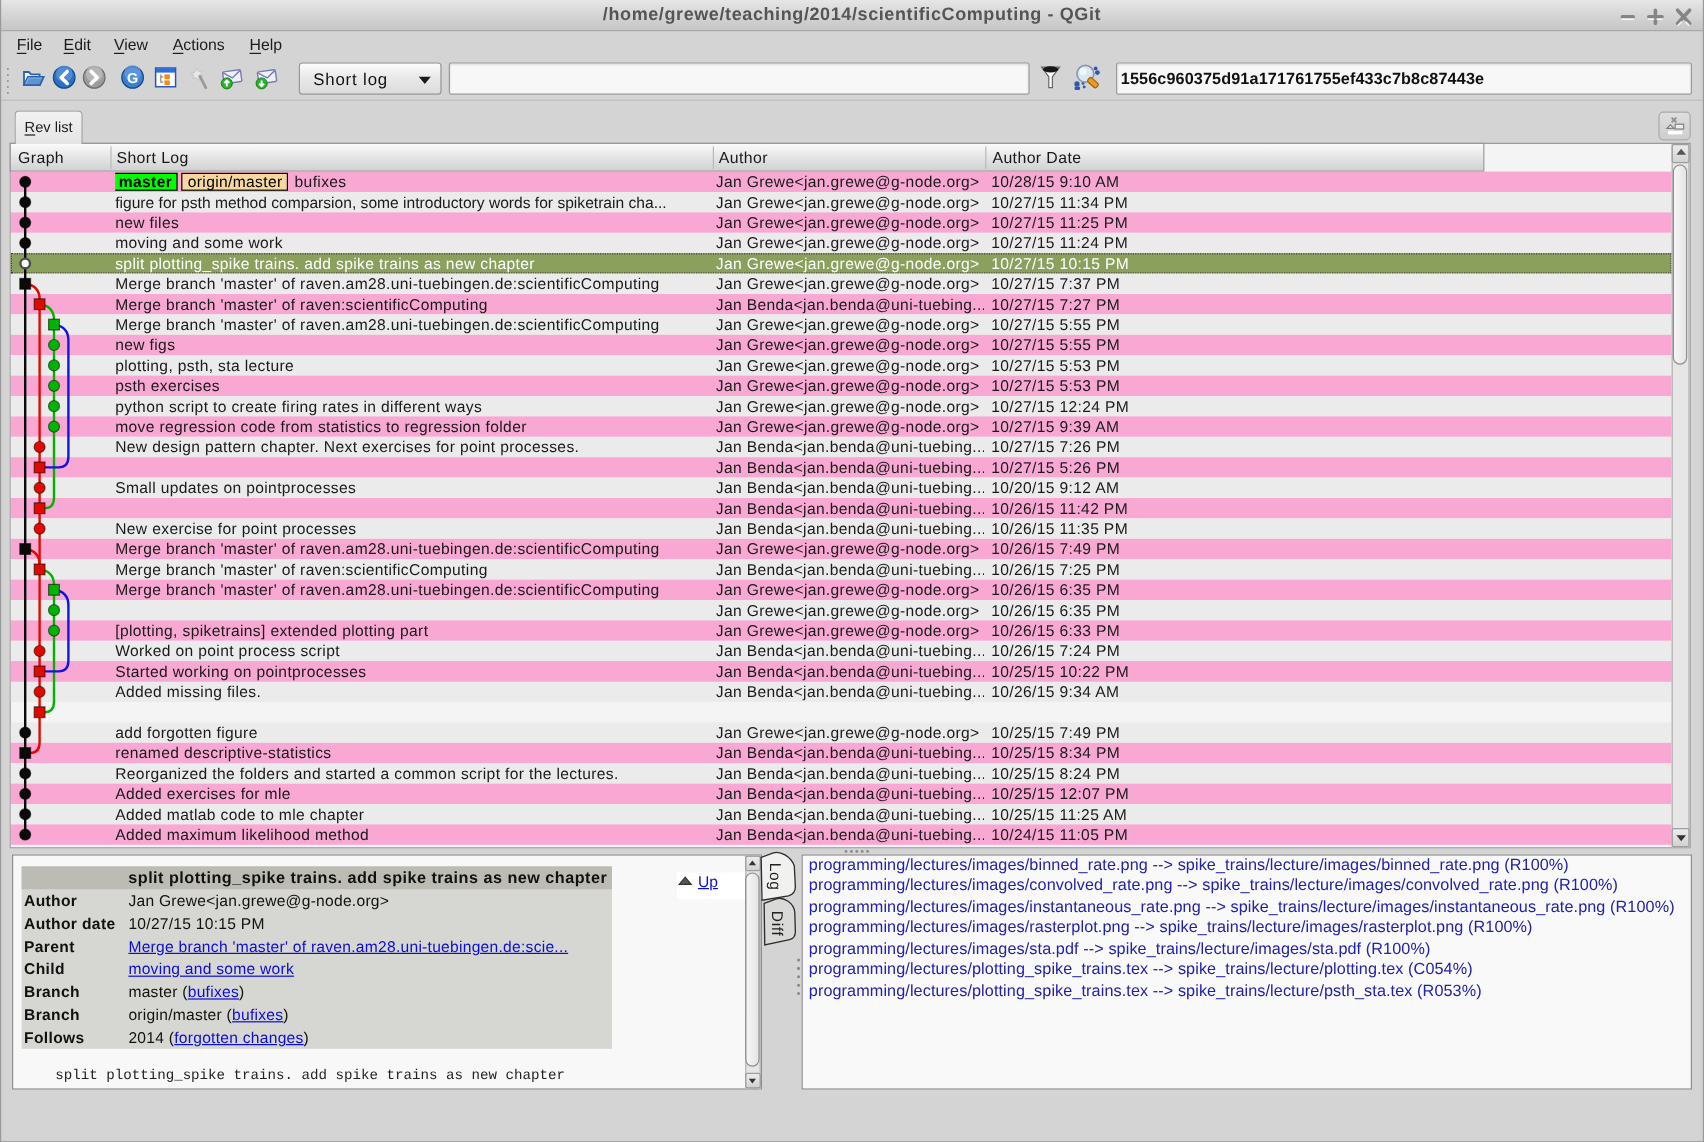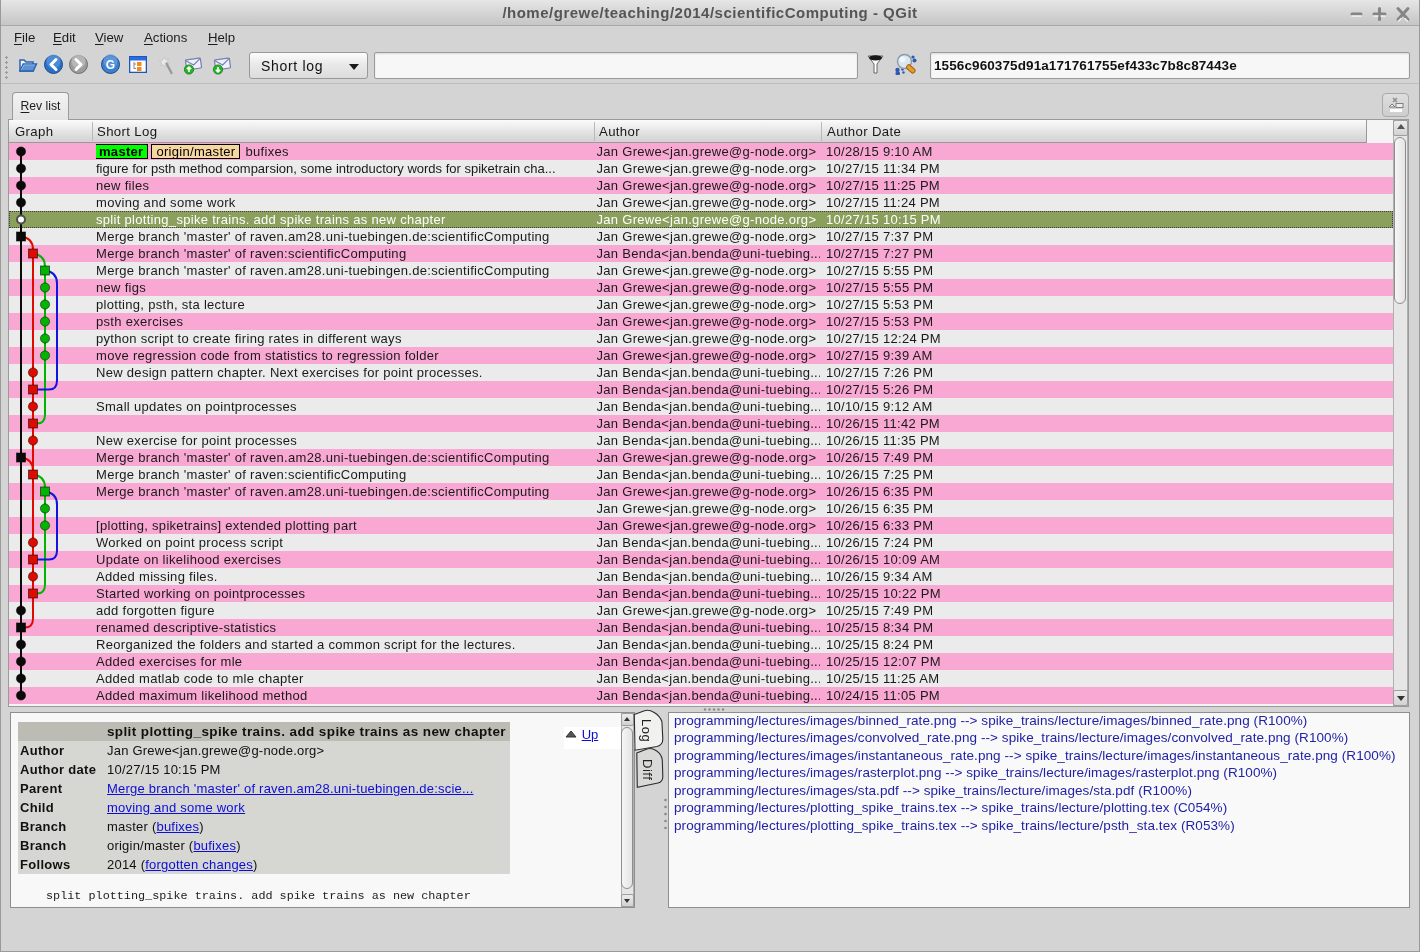--- a/index.html
+++ b/index.html
@@ -27,21 +27,21 @@
 #combo .arr { position:absolute; right:8px; top:11px; width:0; height:0; border-left:5.5px solid transparent; border-right:5.5px solid transparent; border-top:6px solid #1a1a1a; }
 #sha { left:930px; width:480px; font-size:13.5px; color:#111; line-height:25px; padding-left:3px; letter-spacing:0.1px;font-weight:bold; }
 
 #tab { position:absolute; left:12px; top:92px; width:57px; height:28px; background:linear-gradient(#f2f2f2,#e4e4e4);
   border:1px solid #9a9a9a; border-bottom:none; border-radius:4px 4px 0 0; font-size:12.2px; color:#1c1c1c;
   text-align:center; line-height:26px; z-index:5; }
 #tabline { position:absolute; left:8px; top:119px; width:1401px; height:1px; background:#a8a8a8; }
 #tbtn { position:absolute; left:1382px; top:93px; width:27px; height:24px; border:1px solid #aaa; border-radius:4px; background:linear-gradient(#dedede,#cecece); }
 
 #tablewrap { position:absolute; left:8px; top:119px; width:1401px; height:588px; background:#f4f4f4; border:1px solid #9a9a9a; }
-#thead { position:absolute; left:8px; top:119px; width:1359px; height:24px;
+#thead { position:absolute; left:8px; top:119px; width:1229px; height:24px;
   background:linear-gradient(#fbfbfb,#e3e3e3 55%,#d2d2d2); border:1px solid #9a9a9a; border-bottom:1px solid #9a9a9a;
   font-size:13.2px; color:#181818; z-index:4; letter-spacing:0.35px; }
 #thead span { position:absolute; top:4px; }
 #thead i { position:absolute; top:2px; width:1px; height:19px; background:#b9b9b9; font-style:normal; }
 .row { position:absolute; left:9px; width:1384px; height:17px; font-size:13px; letter-spacing:0.3px; color:#1a1a1a; white-space:nowrap; }
 .rw { background:#f9a8d4; }
 .rg { background:#ebebeb; }
 .rs { background:#8ca05e; color:#fff; outline:1px dotted #3c3c3c; outline-offset:-1px; }
 .row div { position:absolute; top:0; height:17px; line-height:17.5px; overflow:hidden; }
 .c1 { left:87px; width:497px; text-overflow:ellipsis; }
@@ -247,21 +247,21 @@
     <div class="c2">Jan Benda&lt;jan.benda@uni-tuebing...</div>
     <div class="c3">10/27/15 7:26 PM</div>
   </div>
 <div class="row rw" style="top:381px">
     <div class="c2">Jan Benda&lt;jan.benda@uni-tuebing...</div>
     <div class="c3">10/27/15 5:26 PM</div>
   </div>
 <div class="row rg" style="top:398px">
     <div class="c1">Small updates on pointprocesses</div>
     <div class="c2">Jan Benda&lt;jan.benda@uni-tuebing...</div>
-    <div class="c3">10/10/15 9:12 AM</div>
+    <div class="c3">10/20/15 9:12 AM</div>
   </div>
 <div class="row rw" style="top:415px">
     <div class="c2">Jan Benda&lt;jan.benda@uni-tuebing...</div>
     <div class="c3">10/26/15 11:42 PM</div>
   </div>
 <div class="row rg" style="top:432px">
     <div class="c1">New exercise for point processes</div>
     <div class="c2">Jan Benda&lt;jan.benda@uni-tuebing...</div>
     <div class="c3">10/26/15 11:35 PM</div>
   </div>
@@ -297,21 +297,21 @@
 <div class="row rw" style="top:551px">
     <div class="c1">Update on likelihood exercises</div>
     <div class="c2">Jan Benda&lt;jan.benda@uni-tuebing...</div>
     <div class="c3">10/26/15 10:09 AM</div>
   </div>
 <div class="row rg" style="top:568px">
     <div class="c1">Added missing files.</div>
     <div class="c2">Jan Benda&lt;jan.benda@uni-tuebing...</div>
     <div class="c3">10/26/15 9:34 AM</div>
   </div>
-<div class="row rw" style="top:585px">
+<div class="row rw" style="top:551px">
     <div class="c1">Started working on pointprocesses</div>
     <div class="c2">Jan Benda&lt;jan.benda@uni-tuebing...</div>
     <div class="c3">10/25/15 10:22 PM</div>
   </div>
 <div class="row rg" style="top:602px">
     <div class="c1">add forgotten figure</div>
     <div class="c2">Jan Grewe&lt;jan.grewe@g-node.org&gt;</div>
     <div class="c3">10/25/15 7:49 PM</div>
   </div>
 <div class="row rw" style="top:619px">

